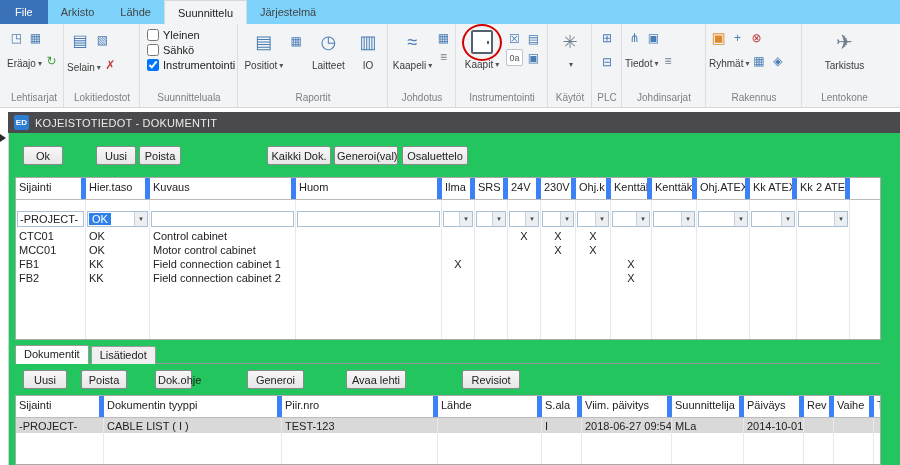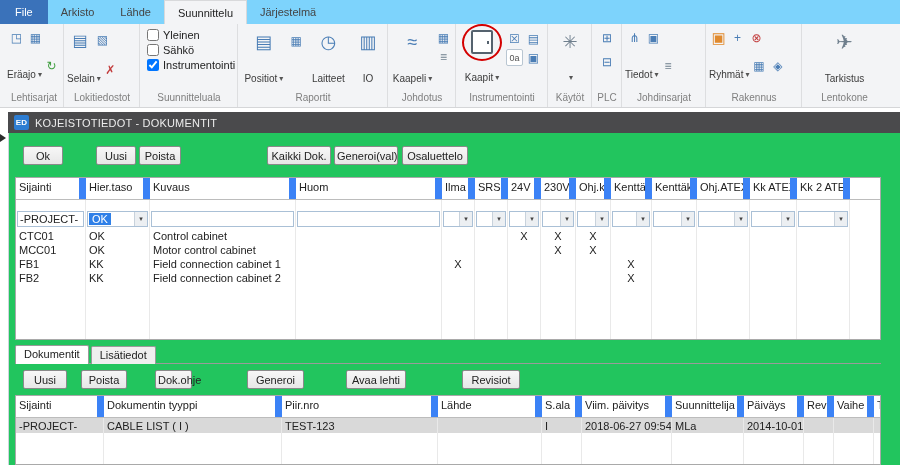--- a/index.html
+++ b/index.html
@@ -14,21 +14,21 @@
 .mtab.active{background:#f3f4f6;border:1px solid #d8d9db;border-bottom:none;color:#222}
 
 
 .ribbon{position:absolute;top:24px;left:0;right:0;height:84px;background:#f3f4f6;border-bottom:1px solid #d5d6d8;display:flex;padding-left:4px}
 .rgroup{display:flex;flex-direction:column;border-right:1px solid #dddee0;padding:2px 2px 0 3px}
 .rgroup-content{flex:1;padding-top:2px}
 .row{display:flex;align-items:center}
 .col{display:flex;flex-direction:column}
 .rgroup-label{height:15px;text-align:center;font-size:10px;color:#7f7f7f;white-space:nowrap;overflow:hidden}
 .rbtn{display:flex;flex-direction:column;align-items:center;width:46px;padding-top:1px;cursor:default}
-.rlabel{font-size:10px;color:#3b3b3b;display:flex;align-items:center;white-space:nowrap;margin-top:18px}
+.rlabel{font-size:10px;color:#3b3b3b;display:flex;align-items:center;white-space:nowrap;margin-top:5px}
 .dropdown::after{content:"▾";font-size:8px;color:#555;margin-left:2px}
 .ricon{width:26px;height:26px;display:flex;align-items:center;justify-content:center;font-size:18px;border-radius:2px}
 .sicon{width:17px;height:17px;display:flex;align-items:center;justify-content:center;font-size:12px;border-radius:2px;margin:1px;cursor:default}
 .sicon.big{width:24px;height:22px;font-size:16px}
 .b{color:#4a7db5}.g{color:#3f9e3f}.r{color:#c23b3b}.o{color:#e08a2e}.gy{color:#6f7f8d}
 .oa{font-size:9px;color:#555;border:1px solid #b9c6d2;background:#fff}
 .icon-grid{display:grid;grid-template-columns:19px 19px;margin-top:1px}
 .kaapit-wrap{position:relative}
 .kaapit-icon{width:22px;height:24px;background:#fff;border:2px solid #55626e;border-radius:2px;position:relative;margin-top:1px}
 .kaapit-icon::after{content:"";position:absolute;right:2px;top:9px;width:2px;height:3px;background:#55626e}
@@ -45,21 +45,21 @@
 
 .content{position:absolute;top:133px;left:8px;right:0;bottom:0;background:#22c55e;border-left:1px solid #cdd5dc}
 .btn{height:19px;background:linear-gradient(#f7f7f7,#e7e7e7);border:1px solid #8a8a8a;border-radius:2px;font-size:11px;font-family:inherit;color:#222;padding:0 2px}
 .btnrow1{position:absolute;top:13px;left:0;display:flex;align-items:center}
 .btnrow2{position:absolute;top:237px;left:0;display:flex;align-items:center}
 
 .grid{position:absolute;border:1px solid #a9a9a9;background:#fff;overflow:hidden}
 .t1{top:44px;left:6px;right:19px;height:163px}
 .t2{top:262px;left:6px;right:19px;bottom:0}
 .hrow{display:flex;height:22px;border-bottom:1px solid #bcbcbc}
-.hcell{padding:3px 3px 0 3px;border-right:7px solid #3b82f6;white-space:nowrap;overflow:hidden}
+.hcell{padding:3px 3px 0 3px;border-right:5px solid #3b82f6;white-space:nowrap;overflow:hidden}
 .srow{display:flex;height:9px}
 .drow{display:flex;height:14px}
 .drow.tall{height:15px}
 .drow.sel{background:#d9d9d9}
 .dcell,.ecell{display:flex;align-items:center;height:100%;border-right:1px solid #e9e9e9;padding:0 3px;white-space:nowrap;overflow:hidden}
 .dcell.center{justify-content:center;padding:0}
 .erow{display:flex;height:20px}
 .ecell{padding:0 1px}
 .ebox{height:16px;border:1px solid #aac0d6;background:#fff;display:flex;align-items:center;width:100%;overflow:hidden}
 .ebox .etext{padding-left:2px}

